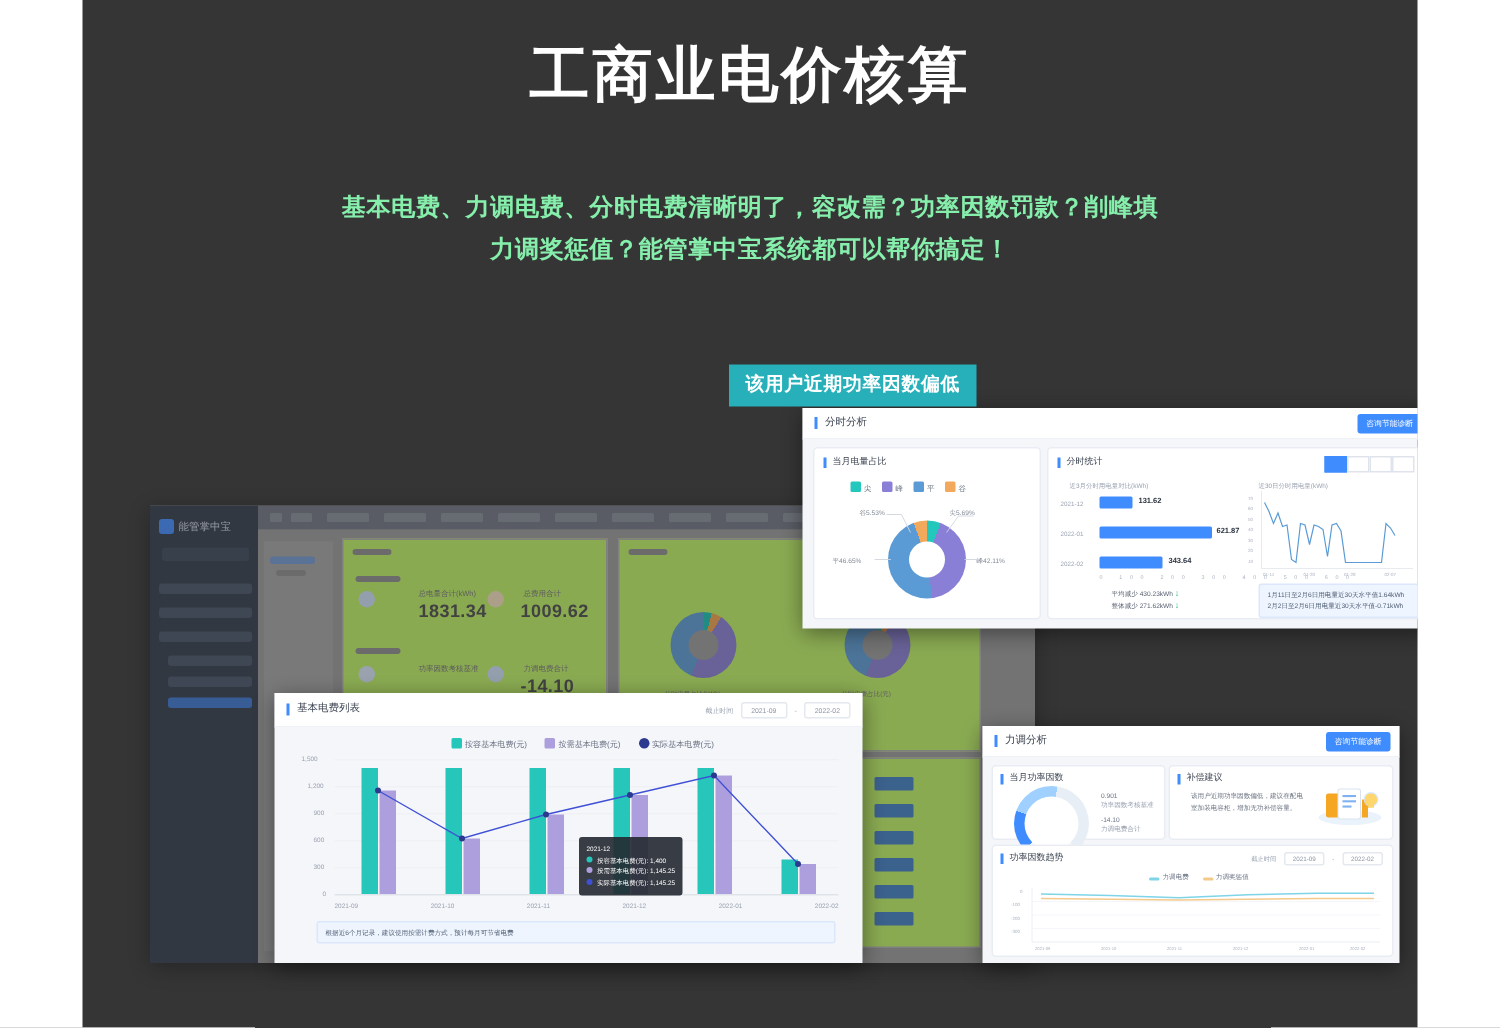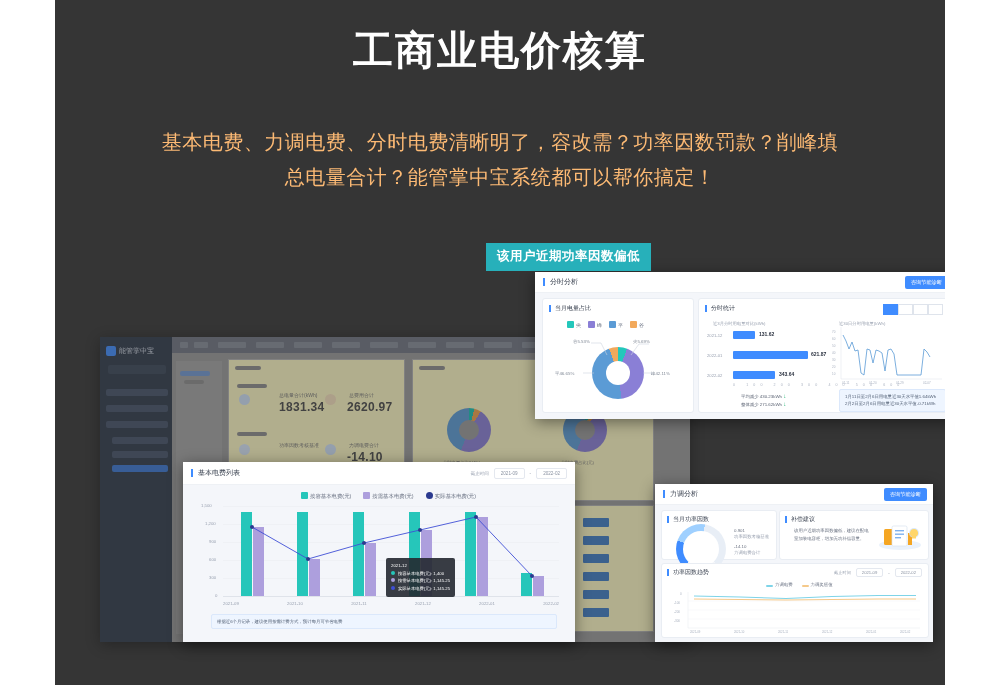--- a/index.html
+++ b/index.html
@@ -2,41 +2,41 @@
 <html><head>
 <meta charset="utf-8">
 <style>
   html,body{margin:0;padding:0;background:#ffffff;}
   body{width:1000px;height:685px;font-family:"Liberation Sans","DejaVu Sans",sans-serif;overflow:hidden;position:relative;}
   .page{position:absolute;left:0;top:0;width:1000px;height:685px;background:#ffffff;}
   .dark-canvas{position:absolute;left:55px;top:0;width:890px;height:685px;background:#353535;overflow:hidden;}
 
   .hero-title{position:absolute;left:0;top:26px;width:890px;text-align:center;color:#ffffff;
     font-size:40px;font-weight:bold;letter-spacing:2px;line-height:1.2;}
-  .hero-sub{position:absolute;left:60px;top:125px;width:770px;text-align:center;color:#fdba74;
-    font-size:20px;font-weight:normal;line-height:1.75;letter-spacing:.5px;}
+  .hero-sub{position:absolute;left:60px;top:125px;width:770px;text-align:center;color:#86efac;
+    font-size:16px;font-weight:bold;line-height:1.75;letter-spacing:.5px;}
 
   
   .shot{position:absolute;box-shadow:0 3px 14px rgba(0,0,0,.45);overflow:hidden;background:#f2f4f8;}
   .badge{position:absolute;background:#27b0ba;color:#fff;font-size:12.5px;font-weight:bold;
     padding:5px 11px 6px;letter-spacing:.5px;white-space:nowrap;z-index:40;}
 
   
   .bg-shot{left:45px;top:337px;width:590px;height:305px;background:#8b8b8b;opacity:.62;}
   .bg-side{position:absolute;left:0;top:0;width:72px;height:100%;background:#2f3a4b;}
   .bg-logo{position:absolute;left:6px;top:7px;width:60px;height:13px;color:#cfd6e2;font-size:7px;display:flex;align-items:center;gap:3px;}
   .bg-logo .lg{width:10px;height:10px;background:#3f8cff;border-radius:2px;}
   .bg-side-title{position:absolute;left:8px;top:28px;width:58px;height:9px;background:#3b4759;border-radius:2px;}
   .bg-mi{position:absolute;left:6px;width:62px;height:7px;background:#46536a;border-radius:2px;}
   .bg-mi.sel{background:#3f8cff;opacity:.75;}
   .bg-top{position:absolute;left:72px;top:0;right:0;height:16px;background:#6f7582;}
   .bg-tab{position:absolute;top:5px;height:6px;background:#868c98;border-radius:1px;}
   .bg-body{position:absolute;left:72px;top:16px;right:0;bottom:0;background:#9a9a9a;}
   .bg-tree{position:absolute;left:4px;top:8px;width:46px;bottom:8px;background:#a4a4a4;}
-  .bg-card{position:absolute;background:#fef9c3;border:1px solid #b0b0b0;}
+  .bg-card{position:absolute;background:#bef264;border:1px solid #b0b0b0;}
   .bg-line{position:absolute;background:#8d8d8d;border-radius:2px;}
   .kpi-val{position:absolute;color:#4a4a4a;font-size:12px;font-weight:bold;letter-spacing:.3px;}
   .kpi-lab{position:absolute;color:#777;font-size:5px;}
   .kpi-dot{position:absolute;width:11px;height:11px;border-radius:50%;}
   .bg-donut{position:absolute;width:44px;height:44px;border-radius:50%;
     background:conic-gradient(#18c2b4 0 4%,#f0a04a 4% 9%,#8a7fd6 9% 56%,#5b9bd5 56% 100%);}
   .bg-donut::after{content:"";position:absolute;left:12px;top:12px;width:20px;height:20px;border-radius:50%;background:#9a9a9a;}
   .bg-tbl-btn{position:absolute;width:26px;height:9px;background:#3f7cc4;border-radius:1px;}
 
   
@@ -89,21 +89,21 @@
 </style>
 </head>
 <body>
 
 <div class="page">
  <div class="dark-canvas">
 
   <div class="hero-title">工商业电价核算</div>
   <div class="hero-sub">
     <div>基本电费、力调电费、分时电费清晰明了，容改需？功率因数罚款？削峰填</div>
-    <div>总电量合计？能管掌中宝系统都可以帮你搞定！</div>
+    <div>力调奖惩值？能管掌中宝系统都可以帮你搞定！</div>
   </div>
 
   <div class="shot bg-shot">
     <div class="bg-side">
       <div class="bg-logo">
         <span class="lg"></span>
         <span>能管掌中宝</span>
       </div>
       <div class="bg-side-title"></div>
       <div class="bg-mi" style="top:52px"></div>
@@ -137,21 +137,21 @@
       </div>
 
       <div class="bg-card" style="left:56px;top:6px;width:175px;height:140px">
         <div class="bg-line" style="left:6px;top:6px;width:26px;height:4px"></div>
         <div class="bg-line" style="left:8px;top:24px;width:30px;height:4px"></div>
         <div class="kpi-dot" style="left:10px;top:34px;background:#cfe0f7"></div>
         <div class="kpi-lab" style="left:50px;top:32px">总电量合计(kWh)</div>
         <div class="kpi-val" style="left:50px;top:40px">1831.34</div>
         <div class="kpi-dot" style="left:96px;top:34px;background:#f6e0bd"></div>
         <div class="kpi-lab" style="left:120px;top:32px">总费用合计</div>
-        <div class="kpi-val" style="left:118px;top:40px">2620.97</div>
+        <div class="kpi-val" style="left:118px;top:40px">1009.62</div>
         <div class="bg-line" style="left:8px;top:72px;width:30px;height:4px"></div>
         <div class="kpi-dot" style="left:10px;top:84px;background:#d7e6f8"></div>
         <div class="kpi-lab" style="left:50px;top:82px">功率因数考核基准</div>
         <div class="kpi-dot" style="left:96px;top:84px;background:#cfe0f7"></div>
         <div class="kpi-lab" style="left:120px;top:82px">力调电费合计</div>
         <div class="kpi-val" style="left:118px;top:90px">-14.10</div>
       </div>
 
       <div class="bg-card" style="left:240px;top:6px;width:240px;height:140px">
         <div class="bg-line" style="left:6px;top:6px;width:26px;height:4px"></div>

